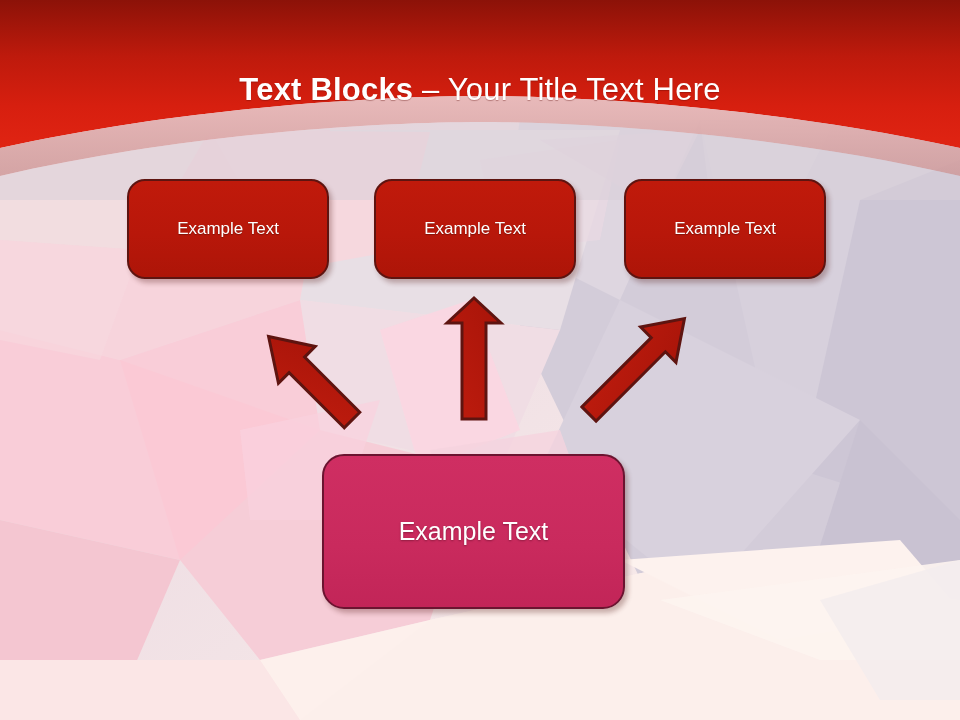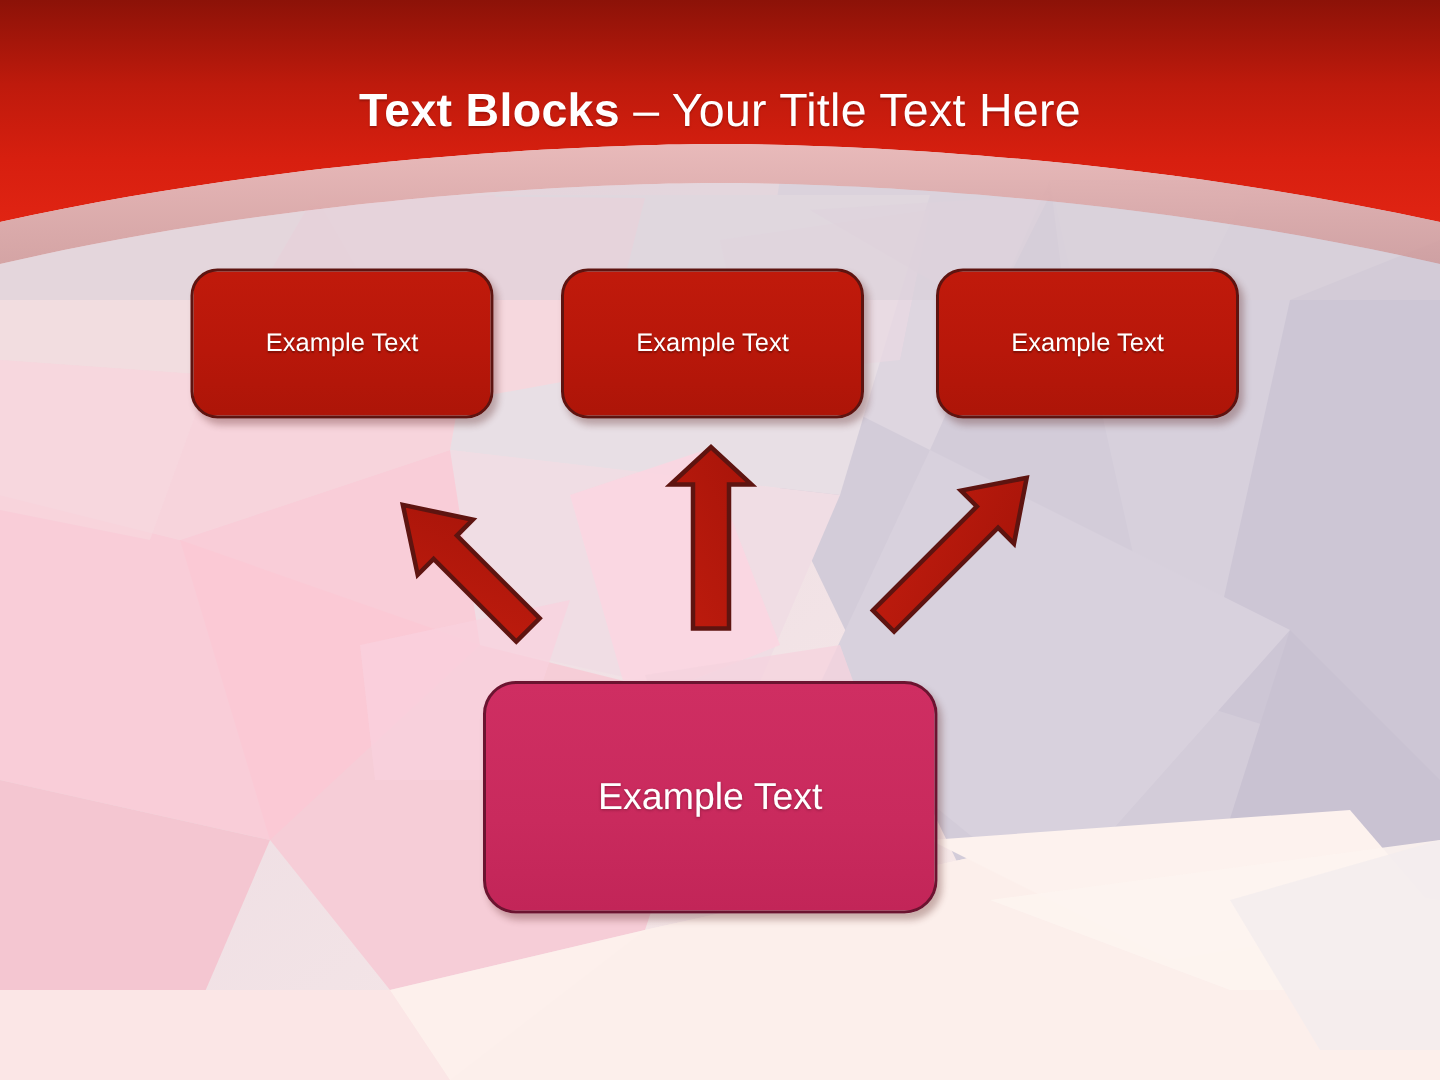--- a/index.html
+++ b/index.html
@@ -32,21 +32,21 @@
     position: absolute;
     left: 0; top: 0;
     width: 960px;
     height: 200px;
     display: block;
   }
 
   #slide-title {
     position: absolute;
     left: 0;
-    top: 55px;
+    top: 71px;
     width: 960px;
     text-align: center;
     color: #ffffff;
     font-size: 31px;
     line-height: 38px;
     letter-spacing: 0.2px;
     white-space: nowrap;
     text-shadow: 0 1px 1px rgba(90,10,5,0.35);
   }
   #slide-title .ttl-bold { font-weight: bold; }

